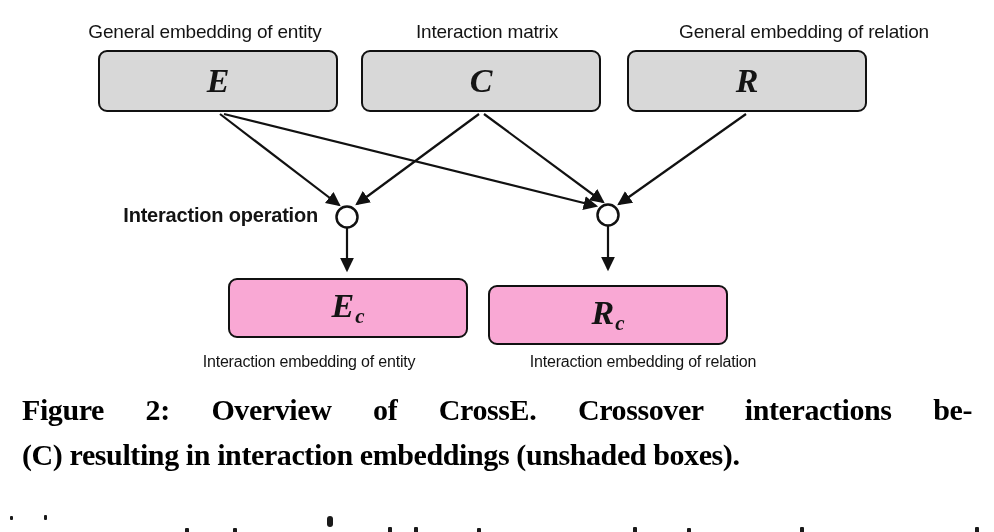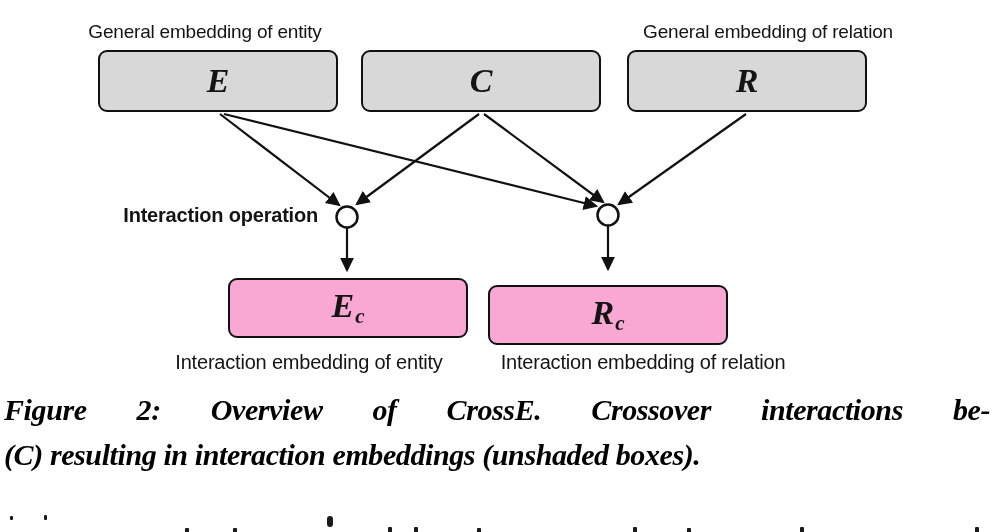--- a/index.html
+++ b/index.html
@@ -17,21 +17,21 @@
   .dlabel {
     position: absolute;
     font-weight: normal;
     font-size: 19px;
     line-height: 20px;
     text-align: center;
     color: #141414;
     letter-spacing: -0.2px;
     white-space: nowrap;
   }
-  .dlabel.bottom { font-size: 20px; }
+  .dlabel.bottom { font-size: 16px; }
 
   
   .node {
     position: absolute;
     box-sizing: border-box;
     height: 62px;
     width: 240px;
     border: 2.5px solid #111111;
     border-radius: 9px;
     display: flex;
@@ -75,28 +75,27 @@
     white-space: nowrap;
   }
 
   
   #caption {
     position: absolute;
     left: 0;
     top: 387px;
     width: 994px;
     box-sizing: border-box;
-    padding: 0 4px;
+    padding: 0 22px;
     font-family: "Liberation Serif", serif;
     font-weight: bold;
     font-size: 30px;
     line-height: 45px;
     color: #000000;
     letter-spacing: -0.4px;
-    font-style: italic;
   }
   .cap-line { text-align: justify; text-align-last: justify; white-space: nowrap; }
   .cap-line.last { text-align: center; text-align-last: left; }
 
   
   #crop-line { position: absolute; left: 0; top: 0; width: 994px; height: 532px; pointer-events: none; }
   #crop-line i {
     position: absolute;
     background: #1a1a1a;
     width: 4px;
@@ -134,21 +133,22 @@
       <line x1="347" y1="228" x2="347" y2="270" marker-end="url(#ah)"></line>
     </g>
     <g>
       <line x1="608" y1="226" x2="608" y2="269" marker-end="url(#ah)"></line>
     </g>
     <circle cx="347" cy="217" r="10.5"></circle>
     <circle cx="608" cy="215" r="10.5"></circle>
   </svg>
 
   <div class="dlabel" style="left:65px;  top:22px; width:280px;">General embedding of entity</div>
-  <div class="dlabel" style="left:620px; top:22px; width:296px;">General embedding of relation</div>
+  <div class="dlabel" style="left:402px; top:22px; width:170px;">Interaction matrix</div>
+  <div class="dlabel" style="left:656px; top:22px; width:296px;">General embedding of relation</div>
 
   <div class="node shaded" style="left:98px;  top:50px;">
     <span class="symbol">E</span>
   </div>
   <div class="node shaded" style="left:361px; top:50px;">
     <span class="symbol">C</span>
   </div>
   <div class="node shaded" style="left:627px; top:50px;">
     <span class="symbol">R</span>
   </div>

